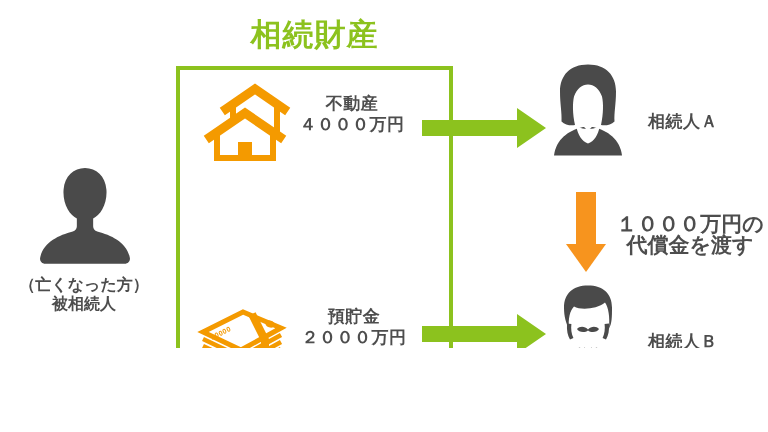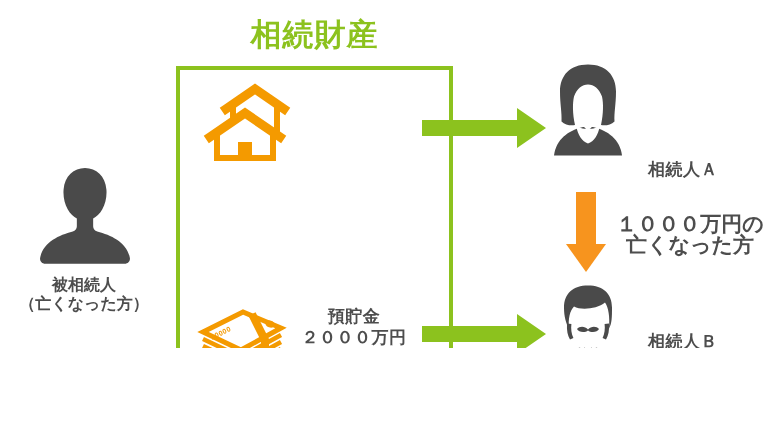--- a/index.html
+++ b/index.html
@@ -40,20 +40,24 @@
   <div class="abs estate-box"></div>
 
   <svg class="abs" style="left:202px;top:82px;" width="92" height="80" viewBox="0 0 92 80">
     <path class="stroke-icon" stroke-width="9" stroke-linecap="square" stroke-linejoin="miter" d="M24,27 L53,7 L82,27"></path>
     <path class="stroke-icon" stroke-width="6" d="M31,25 L31,38"></path>
     <path class="stroke-icon" stroke-width="6" d="M75,25 L75,57"></path>
     <path class="stroke-icon" stroke-width="9" stroke-linecap="square" stroke-linejoin="miter" d="M8,55 L43,31 L78,55"></path>
     <path class="stroke-icon" stroke-width="6" d="M15,52 L15,76 L71,76 L71,52"></path>
     <rect class="fill-icon" x="36" y="60" width="14" height="17"></rect>
   </svg>
+  <div class="abs asset-text" style="left:290px;top:93px;">
+    <div>不動産</div>
+    <div>４０００万円</div>
+  </div>
 
   <svg class="abs" style="left:195px;top:298px;" width="92" height="80" viewBox="0 0 92 80">
     <path class="stroke-icon" stroke-width="4.5" d="M8,62 L46,80 L86,58"></path>
     <path class="stroke-icon" stroke-width="4.5" d="M8,55 L46,73 L86,51"></path>
     <path class="stroke-icon" stroke-width="4.5" d="M8,48 L46,66 L86,44"></path>
     <path class="stroke-icon" stroke-width="4.5" d="M8,41 L46,59 L86,37"></path>
     <polygon class="fill-white stroke-icon" stroke-width="5" stroke-linejoin="miter" points="8,34 48,14 86,30 46,52"></polygon>
     <path class="stroke-icon" stroke-width="8" stroke-linejoin="miter" d="M57,16 L70,42 L70,73"></path>
     <ellipse class="fill-icon" cx="75" cy="26" rx="4.5" ry="3.5" transform="rotate(18 75 26)"></ellipse>
     <text class="fill-icon money-note" x="17" y="42" transform="rotate(-26 17 42)">10000</text>
@@ -67,39 +71,39 @@
     <polygon class="fill-green" points="0,14 95,14 95,2 124,22 95,42 95,30 0,30"></polygon>
   </svg>
   <svg class="abs" style="left:422px;top:312px;" width="128" height="44" viewBox="0 0 128 44">
     <polygon class="fill-green" points="0,14 95,14 95,2 124,22 95,42 95,30 0,30"></polygon>
   </svg>
 
   <svg class="abs" style="left:36px;top:166px;" width="98" height="106" viewBox="0 0 96 104">
     <path class="fill-dark" d="M48,2 C59,2 68,10 69,23 C69.6,30 68,37 65,42.5 C62.5,47 59,50 56,51.5 L56,59 C56,61.5 57.5,63.5 60,64.3 C74,68 89,75 92,90 C92.6,93.4 90.4,96 87,96 L9,96 C5.6,96 3.4,93.4 4,90 C7,75 22,68 36,64.3 C38.5,63.5 40,61.5 40,59 L40,51.5 C37,50 33.5,47 31,42.5 C28,37 26.4,30 27,23 C28,10 37,2 48,2 Z"></path>
   </svg>
   <div class="abs caption" style="left:2px;top:275px;width:164px;">
+    <div>（亡くなった方）</div>
     <div>被相続人</div>
-    <div>（亡くなった方）</div>
   </div>
 
   <svg class="abs" style="left:548px;top:63px;" width="80" height="93" viewBox="0 0 80 92">
     <path class="fill-dark" d="M6,92 C8,76 20,67 35,63.5 L45,63.5 C60,67 72,76 74,92 Z"></path>
     <path class="fill-white" d="M28,62 C30,72 34,78 40,80 C46,78 50,72 52,62 C48,66.5 32,66.5 28,62 Z"></path>
     <path class="fill-white" d="M40,10 C30,10 24,19 24,30 C24,40 29,48 34,51 L34,57 C34,61 36.5,65 40,66.5 C43.5,65 46,61 46,57 L46,51 C51,48 56,40 56,30 C56,19 50,10 40,10 Z"></path>
     <path class="fill-dark" d="M40,1 C22,1 12,12 12,28 C12,41 14,49 13.5,58 C17,61.5 23,62.5 27,61.5 C24.5,50 24.5,40 26,33 C29,25 34,21 40,21 C46,21 51,25 54,33 C55.5,40 55.5,50 53,61.5 C57,62.5 63,61.5 66.5,58 C66,49 68,41 68,28 C68,12 58,1 40,1 Z"></path>
   </svg>
-  <div class="abs heir-label" style="left:648px;top:110px;margin-top:48px;">相続人Ａ</div>
+  <div class="abs heir-label" style="left:648px;top:110px;">相続人Ａ</div>
 
   <svg class="abs" style="left:564px;top:192px;" width="44" height="82" viewBox="0 0 44 82">
     <rect class="fill-orange" x="12" y="0" width="20" height="53"></rect>
     <polygon class="fill-orange" points="2,52 42,52 22,80"></polygon>
   </svg>
   <div class="abs comp-text" style="left:616px;top:213px;">
     <div>１０００万円の</div>
-    <div>亡くなった方</div>
+    <div>代償金を渡す</div>
   </div>
 
   <svg class="abs" style="left:548px;top:283px;" width="80" height="93" viewBox="0 0 80 92">
     <path class="fill-dark" d="M6,92 C8,76 20,67 34,63.5 L46,63.5 C60,67 72,76 74,92 Z"></path>
     <polygon class="fill-white" points="31,62 49,62 40,79"></polygon>
     <path class="fill-dark" d="M37,63 L43,63 L45,69 L41,84 L39,84 L35,69 Z"></path>
     <path class="fill-white" d="M40,10 C30,10 24,19 24,30 C24,40 29,48 34,51 L34,57 C34,61 36.5,65 40,66.5 C43.5,65 46,61 46,57 L46,51 C51,48 56,40 56,30 C56,19 50,10 40,10 Z"></path>
     <path class="fill-dark" d="M40,2 C25,2 16,10 16,24 C16,33 18,40 21,45 C20,35 22,27 26,23 C33,27 49,25.5 57,19 C60.5,24 62,33 61,45 C64,40 64,33 64,24 C64,10 55,2 40,2 Z"></path>
     <path class="fill-dark" d="M19,40 C18.6,47 19.6,52 22,56 L25.4,54.6 C23.4,50.6 22.8,45 23.4,40.6 Z"></path>
     <path class="fill-dark" d="M61,40 C61.4,47 60.4,52 58,56 L54.6,54.6 C56.6,50.6 57.2,45 56.6,40.6 Z"></path>

